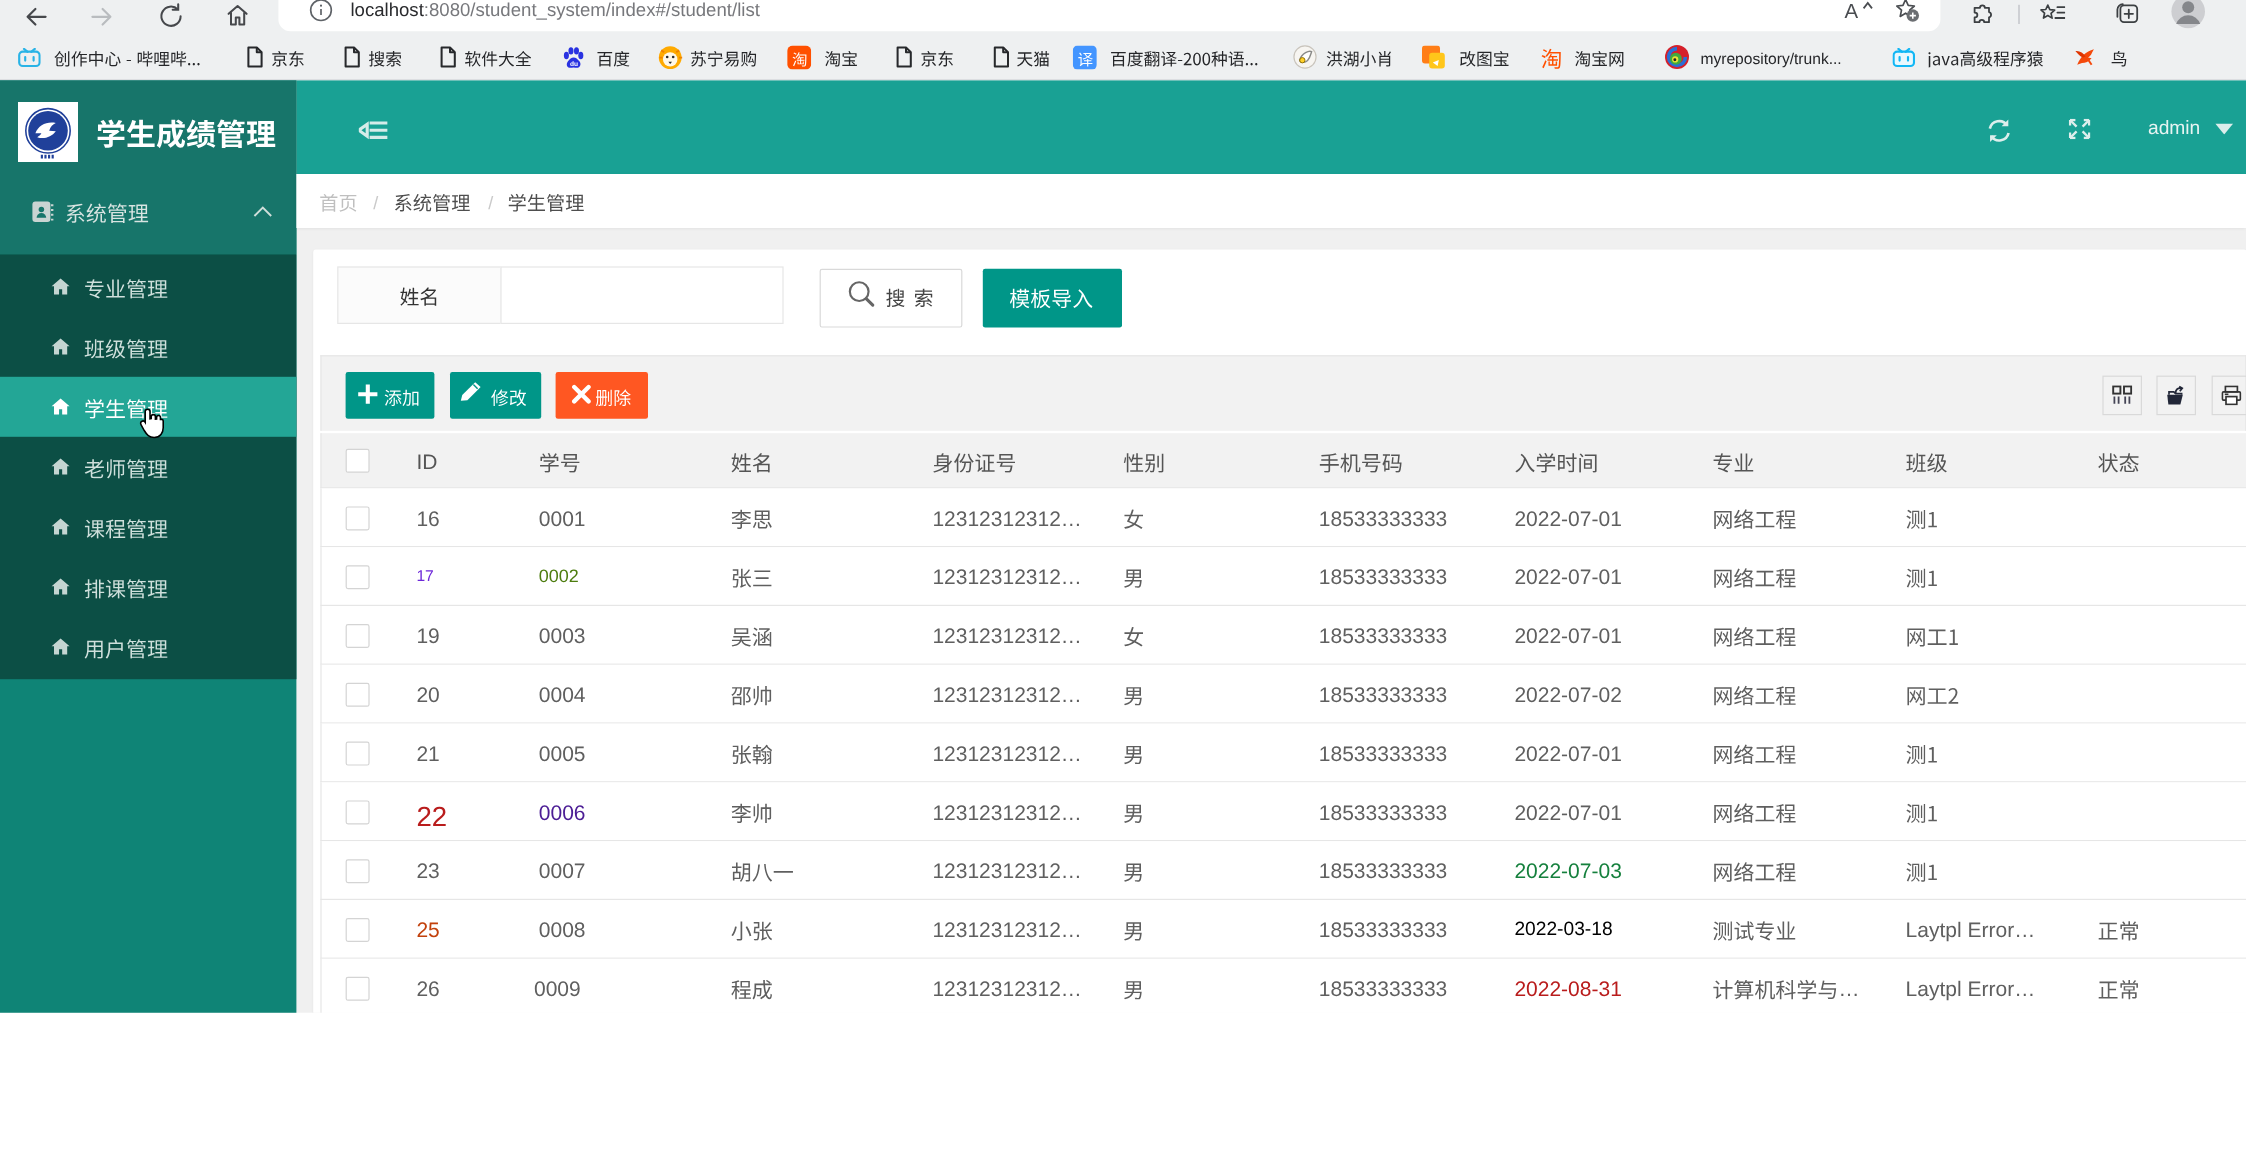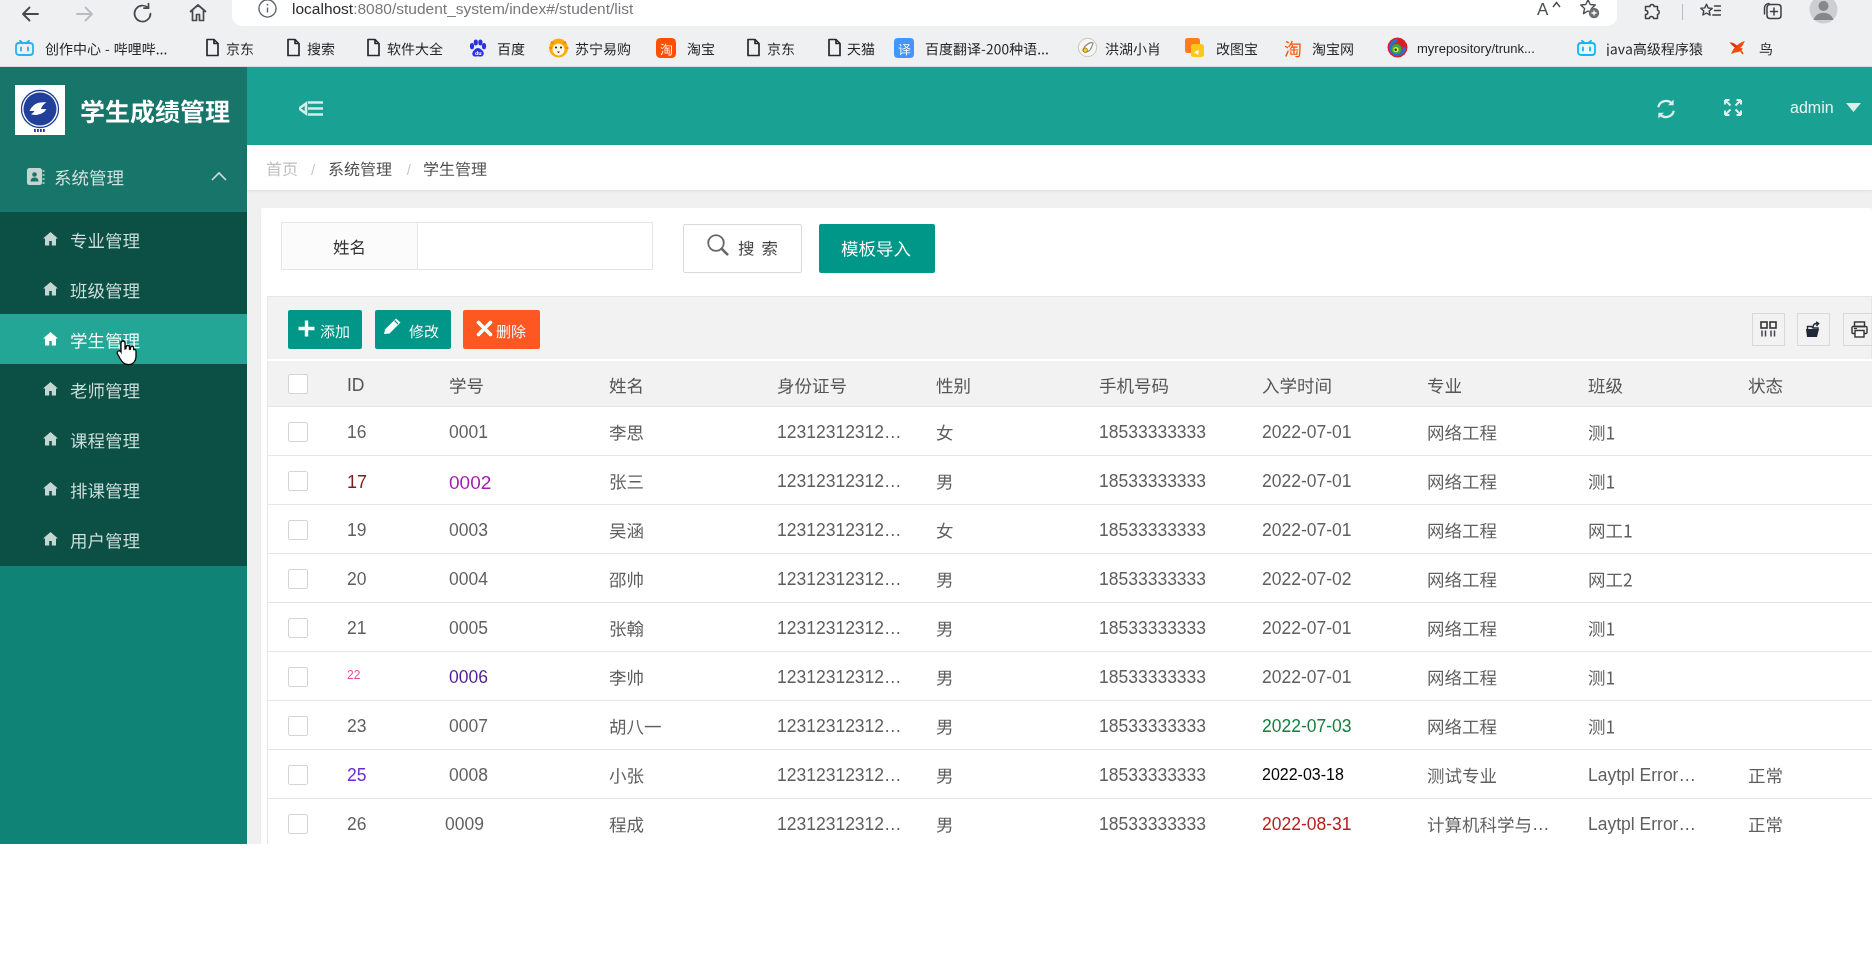--- a/index.html
+++ b/index.html
@@ -732,22 +732,22 @@
       </g>
     </svg>
     <svg class="zh" style="left:1588.0px;top:424.1px" width="27.21" height="17.5" viewBox="0 0 1555 1000">
       <g fill="#5f5f5f" transform="translate(0,880) scale(1,-1)">
         <use href="#g6d4b"></use>
         <use href="#g0031" x="1000"></use>
       </g>
     </svg>
     <div class="abs" style="left:267px;top:456px;width:1605px;height:49px;background:#fff;border-bottom:1px solid #e6e6e6;border-left:1px solid #e6e6e6"></div>
     <div class="abs" style="left:288px;top:470.5px;width:20px;height:20px;background:#fff;border:1px solid #d4d4d4;border-radius:2px"></div>
-    <div class="t" style="left:347.0px;top:473.1px;font-size:18px;color:#7f1d1d">17</div>
-    <div class="t" style="left:449.0px;top:473.1px;font-size:19px;color:#a21caf">0002</div>
+    <div class="t" style="left:347.0px;top:473.1px;font-size:13px;color:#6d28d9">17</div>
+    <div class="t" style="left:449.0px;top:473.1px;font-size:15px;color:#4d7c0f">0002</div>
     <svg class="zh" style="left:609.0px;top:473.1px" width="35.00" height="17.5" viewBox="0 0 2000 1000">
       <g fill="#5f5f5f" transform="translate(0,880) scale(1,-1)">
         <use href="#g5f20"></use>
         <use href="#g4e09" x="1000"></use>
       </g>
     </svg>
     <div class="t" style="left:777.0px;top:473.1px;font-size:17.5px;color:#5f5f5f">12312312312…</div>
     <svg class="zh" style="left:936.0px;top:473.1px" width="17.50" height="17.5" viewBox="0 0 1000 1000">
       <g fill="#5f5f5f" transform="translate(0,880) scale(1,-1)">
         <use href="#g7537"></use>
@@ -862,21 +862,21 @@
       </g>
     </svg>
     <svg class="zh" style="left:1588.0px;top:620.1px" width="27.21" height="17.5" viewBox="0 0 1555 1000">
       <g fill="#5f5f5f" transform="translate(0,880) scale(1,-1)">
         <use href="#g6d4b"></use>
         <use href="#g0031" x="1000"></use>
       </g>
     </svg>
     <div class="abs" style="left:267px;top:652px;width:1605px;height:49px;background:#fff;border-bottom:1px solid #e6e6e6;border-left:1px solid #e6e6e6"></div>
     <div class="abs" style="left:288px;top:666.5px;width:20px;height:20px;background:#fff;border:1px solid #d4d4d4;border-radius:2px"></div>
-    <div class="t" style="left:347.0px;top:669.1px;font-size:12px;color:#ec4899">22</div>
+    <div class="t" style="left:347.0px;top:669.1px;font-size:23px;color:#b91c1c">22</div>
     <div class="t" style="left:449.0px;top:669.1px;font-size:17.5px;color:#4c1d95">0006</div>
     <svg class="zh" style="left:609.0px;top:669.1px" width="35.00" height="17.5" viewBox="0 0 2000 1000">
       <g fill="#5f5f5f" transform="translate(0,880) scale(1,-1)">
         <use href="#g674e"></use>
         <use href="#g5e05" x="1000"></use>
       </g>
     </svg>
     <div class="t" style="left:777.0px;top:669.1px;font-size:17.5px;color:#5f5f5f">12312312312…</div>
     <svg class="zh" style="left:936.0px;top:669.1px" width="17.50" height="17.5" viewBox="0 0 1000 1000">
       <g fill="#5f5f5f" transform="translate(0,880) scale(1,-1)">
@@ -927,21 +927,21 @@
       </g>
     </svg>
     <svg class="zh" style="left:1588.0px;top:718.1px" width="27.21" height="17.5" viewBox="0 0 1555 1000">
       <g fill="#5f5f5f" transform="translate(0,880) scale(1,-1)">
         <use href="#g6d4b"></use>
         <use href="#g0031" x="1000"></use>
       </g>
     </svg>
     <div class="abs" style="left:267px;top:750px;width:1605px;height:49px;background:#fff;border-bottom:1px solid #e6e6e6;border-left:1px solid #e6e6e6"></div>
     <div class="abs" style="left:288px;top:764.5px;width:20px;height:20px;background:#fff;border:1px solid #d4d4d4;border-radius:2px"></div>
-    <div class="t" style="left:347.0px;top:767.1px;font-size:17.5px;color:#6d28d9">25</div>
+    <div class="t" style="left:347.0px;top:767.1px;font-size:17.5px;color:#c2410c">25</div>
     <div class="t" style="left:449.0px;top:767.1px;font-size:17.5px;color:#5f5f5f">0008</div>
     <svg class="zh" style="left:609.0px;top:767.1px" width="35.00" height="17.5" viewBox="0 0 2000 1000">
       <g fill="#5f5f5f" transform="translate(0,880) scale(1,-1)">
         <use href="#g5c0f"></use>
         <use href="#g5f20" x="1000"></use>
       </g>
     </svg>
     <div class="t" style="left:777.0px;top:767.1px;font-size:17.5px;color:#5f5f5f">12312312312…</div>
     <svg class="zh" style="left:936.0px;top:767.1px" width="17.50" height="17.5" viewBox="0 0 1000 1000">
       <g fill="#5f5f5f" transform="translate(0,880) scale(1,-1)">

